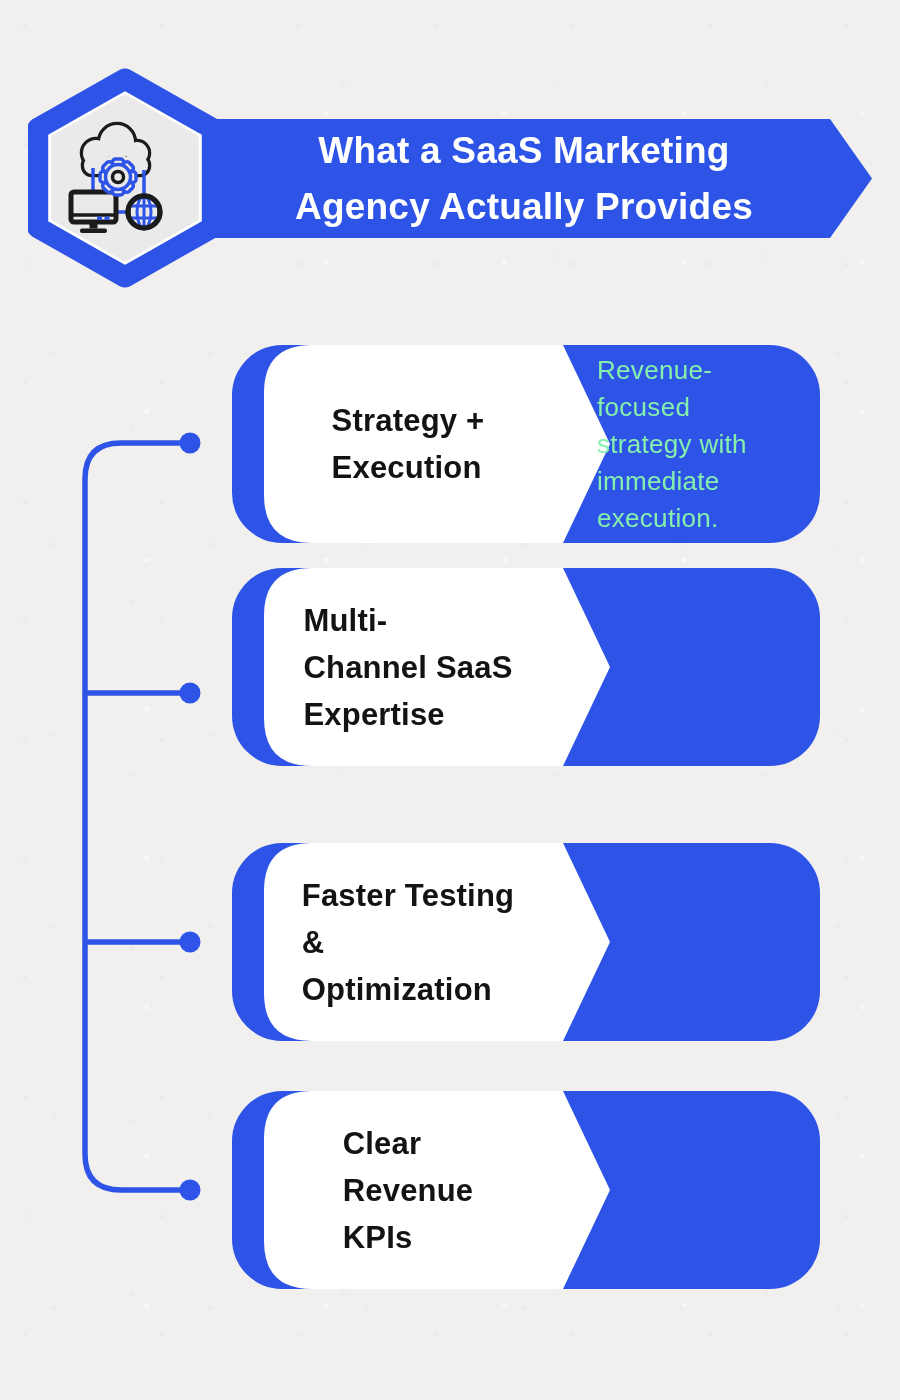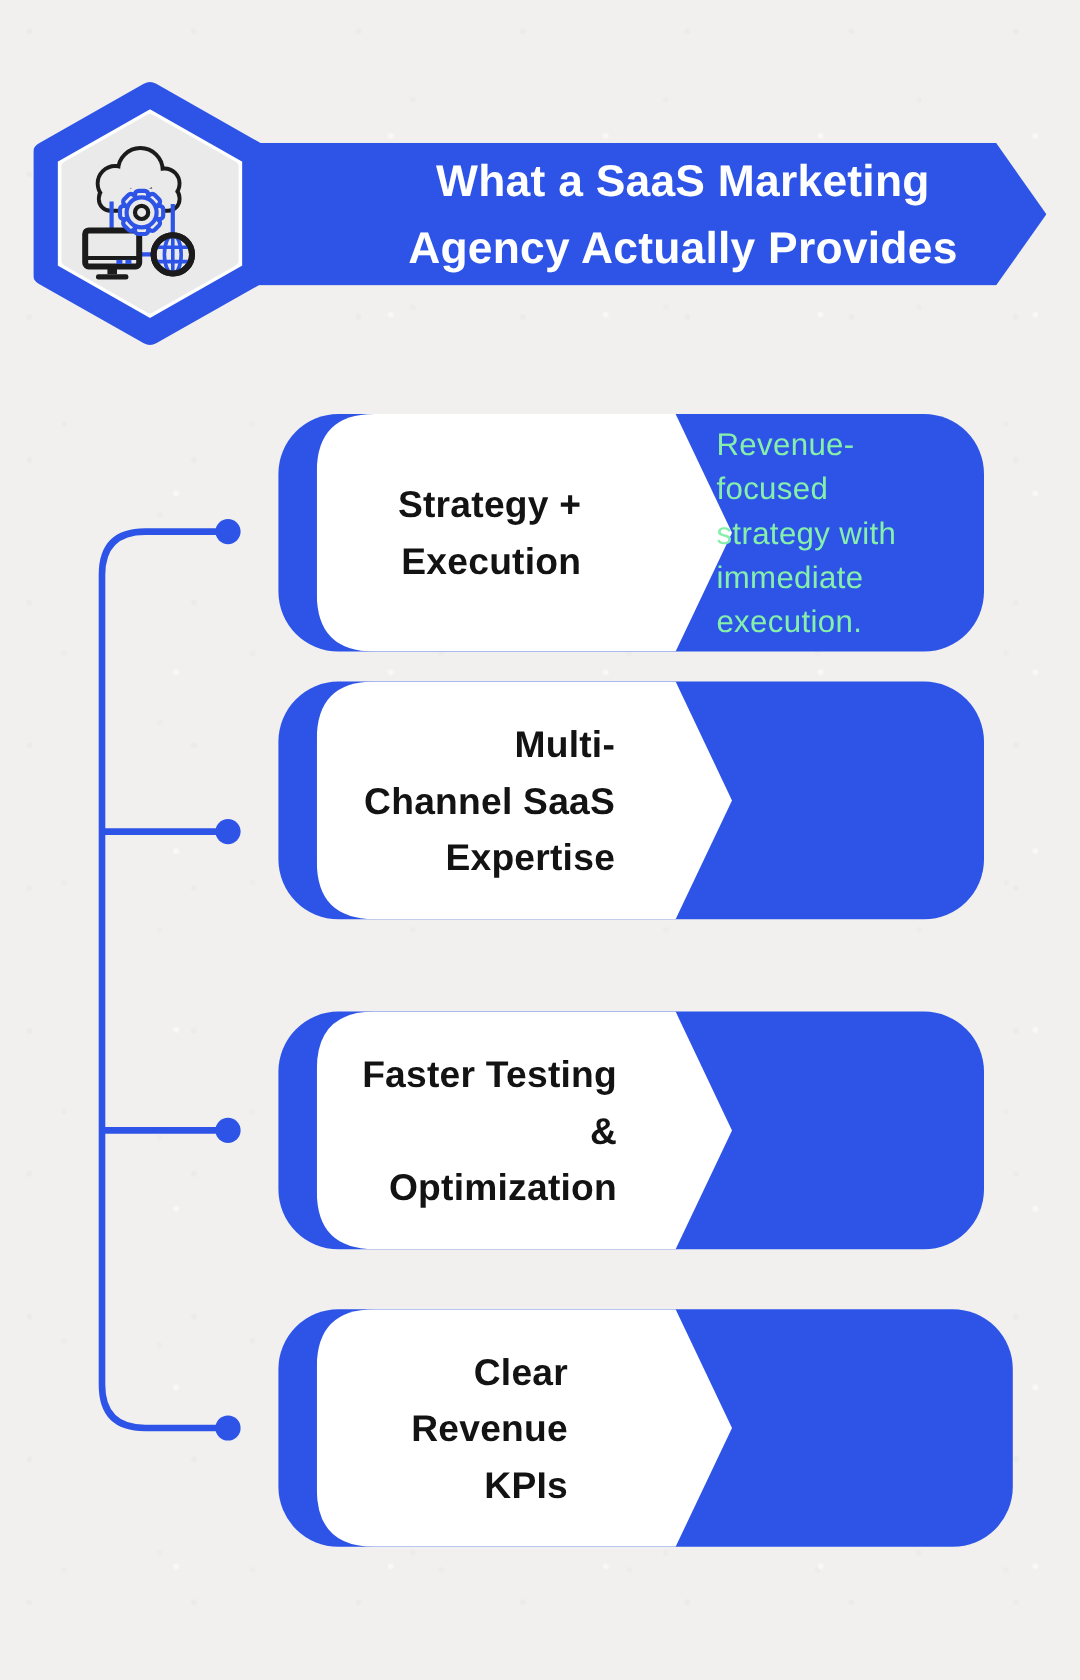--- a/index.html
+++ b/index.html
@@ -16,45 +16,45 @@
       radial-gradient(circle at 63% 48%, rgba(0,0,0,0.015) 0 2px, transparent 3px),
       radial-gradient(circle at 82% 76%, rgba(255,255,255,0.5) 0 2px, transparent 3px),
       radial-gradient(circle at 34% 85%, rgba(0,0,0,0.014) 0 2px, transparent 3px);
     background-size:137px 119px, 211px 173px, 179px 149px, 157px 191px;
   }
 
   .banner{
     position:absolute;left:192px;top:119px;width:680px;height:119px;
     background:#2d54e7;
     clip-path:polygon(0 0, calc(100% - 42px) 0, 100% 50%, calc(100% - 42px) 100%, 0 100%);
-    display:flex;align-items:center;justify-content:flex-end;
+    display:flex;align-items:center;justify-content:center;
     box-sizing:border-box;padding-left:58px;padding-right:74px;
     z-index:2;
   }
   .banner-title{
     color:#ffffff;font-size:37px;line-height:56px;font-weight:800;
     text-align:center;white-space:pre-line;letter-spacing:0.2px;
   }
 
   .hexagon{position:absolute;left:28px;top:68px;width:194px;height:220px;z-index:3;}
 
   .connector{position:absolute;left:0;top:0;width:900px;height:1400px;z-index:1;}
 
   .card{
     position:absolute;left:232px;width:588px;height:198px;
     background:#2d54e7;border-radius:50px;z-index:2;
   }
   .card-1{top:345px;}
   .card-2{top:568px;}
   .card-3{top:843px;}
-  .card-4{top:1091px;padding-left:24px;}
+  .card-4{top:1091px;}
   .chevron{position:absolute;left:32px;top:0;width:346px;height:198px;}
   .card-title{
     position:absolute;left:36px;top:0;width:280px;height:198px;
-    display:flex;align-items:center;justify-content:center;text-align:right;
+    display:flex;align-items:center;justify-content:center;text-align:left;
     color:#131313;font-size:31px;line-height:47px;font-weight:800;
     white-space:pre-line;letter-spacing:0.2px;
   }
   .card-desc{
     position:absolute;left:365px;top:0;width:232px;height:198px;
     display:flex;flex-direction:column;justify-content:center;
     color:#86efac;font-size:26px;line-height:37px;font-weight:400;
     white-space:pre-line;letter-spacing:0.3px;
   }
 </style>

